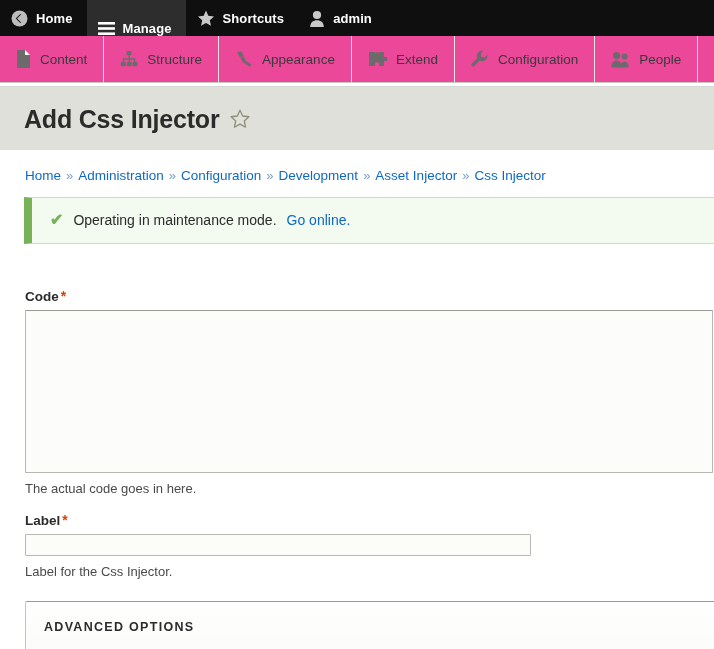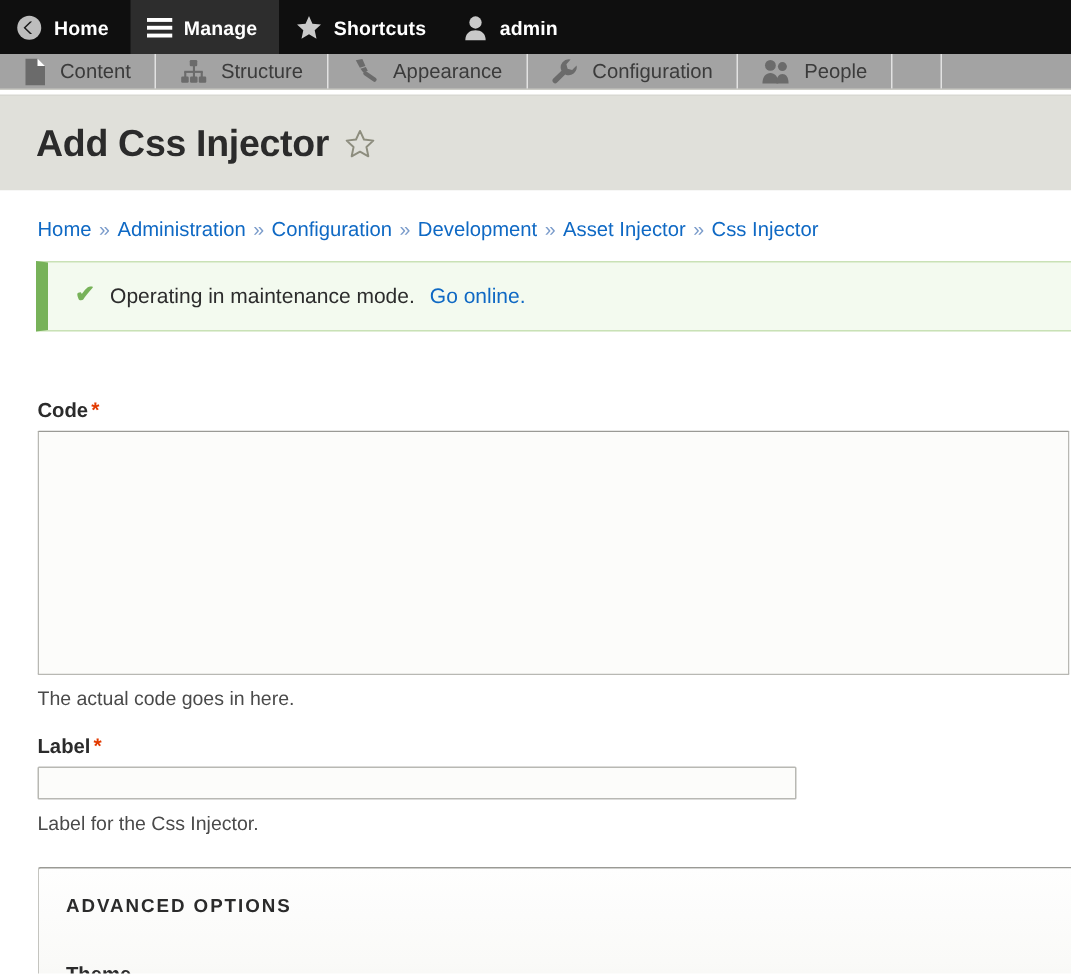--- a/index.html
+++ b/index.html
@@ -27,27 +27,28 @@
     padding: 0 14px 0 11px;
     color: #ffffff;
     font-size: 13px;
     font-weight: bold;
     letter-spacing: .1px;
     cursor: pointer;
     user-select: none;
   }
   .toolbar-tab.active {
     background: #2d2d2d;
+    align-items: flex-end;
   }
   .tb-ico { display:flex; align-items:center; justify-content:center; flex: 0 0 auto; }
 
   
   .menu-bar {
-    height: 24px;
-    background: #a3a3a3;
+    height: 47px;
+    background: #ec4899;
     border-bottom: 1px solid #c9c9c3;
     display: flex;
     align-items: stretch;
     position: relative;
   }
   .menu-item {
     display: flex;
     align-items: center;
     gap: 9px;
     padding: 0 16px;
@@ -288,20 +289,28 @@
     <span class="mi-ico">
       <svg width="18" height="17" viewBox="0 0 18 17">
         <path d="M2.2 1.2 L6.6 0.4 L8.6 5.0 L4.9 6.2 Z" fill="#6b6b6b"></path>
         <path d="M5.3 6.8 L8.9 5.6 L10.2 8.2 L7.2 9.4 Z" fill="#6b6b6b"></path>
         <rect x="8.3" y="8.0" width="10" height="2.9" rx="1.2" transform="rotate(34 8.3 8.0)" fill="#6b6b6b"></rect>
       </svg>
     </span>
     <span>Appearance</span>
   </div>
 
+  <div class="menu-item">
+    <span class="mi-ico">
+      <svg width="19" height="17" viewBox="0 0 19 17">
+        <path d="M1 1 H7 V3 A2 2 0 0 1 11 3 V1 H16 V6 H18 A2 2 0 0 1 18 10 H16 V15 H11 V13 A2 2 0 0 0 7 13 V15 H1 Z" fill="#6b6b6b"></path>
+      </svg>
+    </span>
+    <span>Extend</span>
+  </div>
 
   <div class="menu-item">
     <span class="mi-ico">
       <svg width="18" height="18" viewBox="0 0 18 18">
         <path d="M12.4 0.6 A5.4 5.4 0 0 0 6.3 8.1 L0.9 13.4 A1.8 1.8 0 0 0 3.4 16 L8.8 10.6 A5.4 5.4 0 0 0 16.4 4.7 L13.4 7.6 L10.4 6.8 L9.6 3.8 Z" fill="#6b6b6b"></path>
       </svg>
     </span>
     <span>Configuration</span>
   </div>
 

